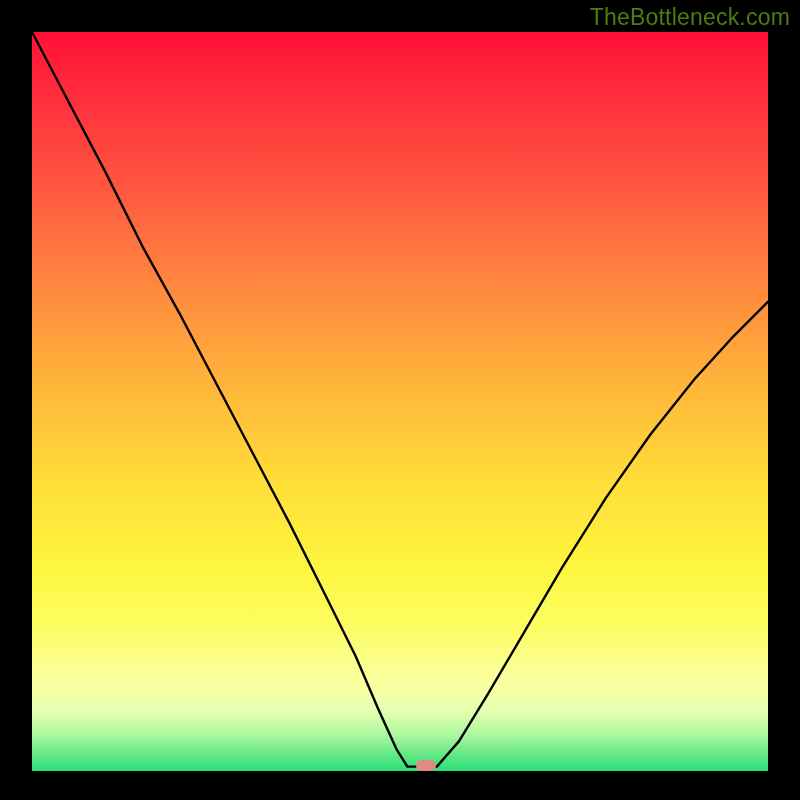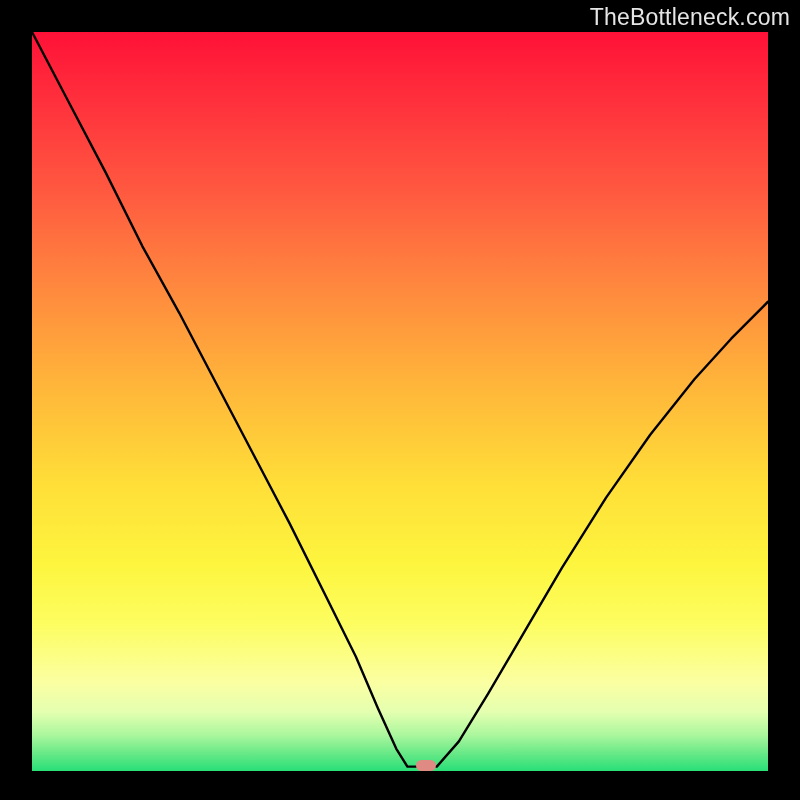--- a/index.html
+++ b/index.html
@@ -55,21 +55,21 @@
     position: absolute;
     width: 20px;
     height: 11px;
     border-radius: 6px;
     background: #e08a84;
   }
   .watermark {
     position: absolute;
     top: 4px;
     right: 10px;
-    color: #e5e5e5;
+    color: #4d7c0f;
     font-size: 23px;
     letter-spacing: 0.2px;
     user-select: none;
   }
 </style>
 </head>
 <body>
 
 <div class="frame">
 

